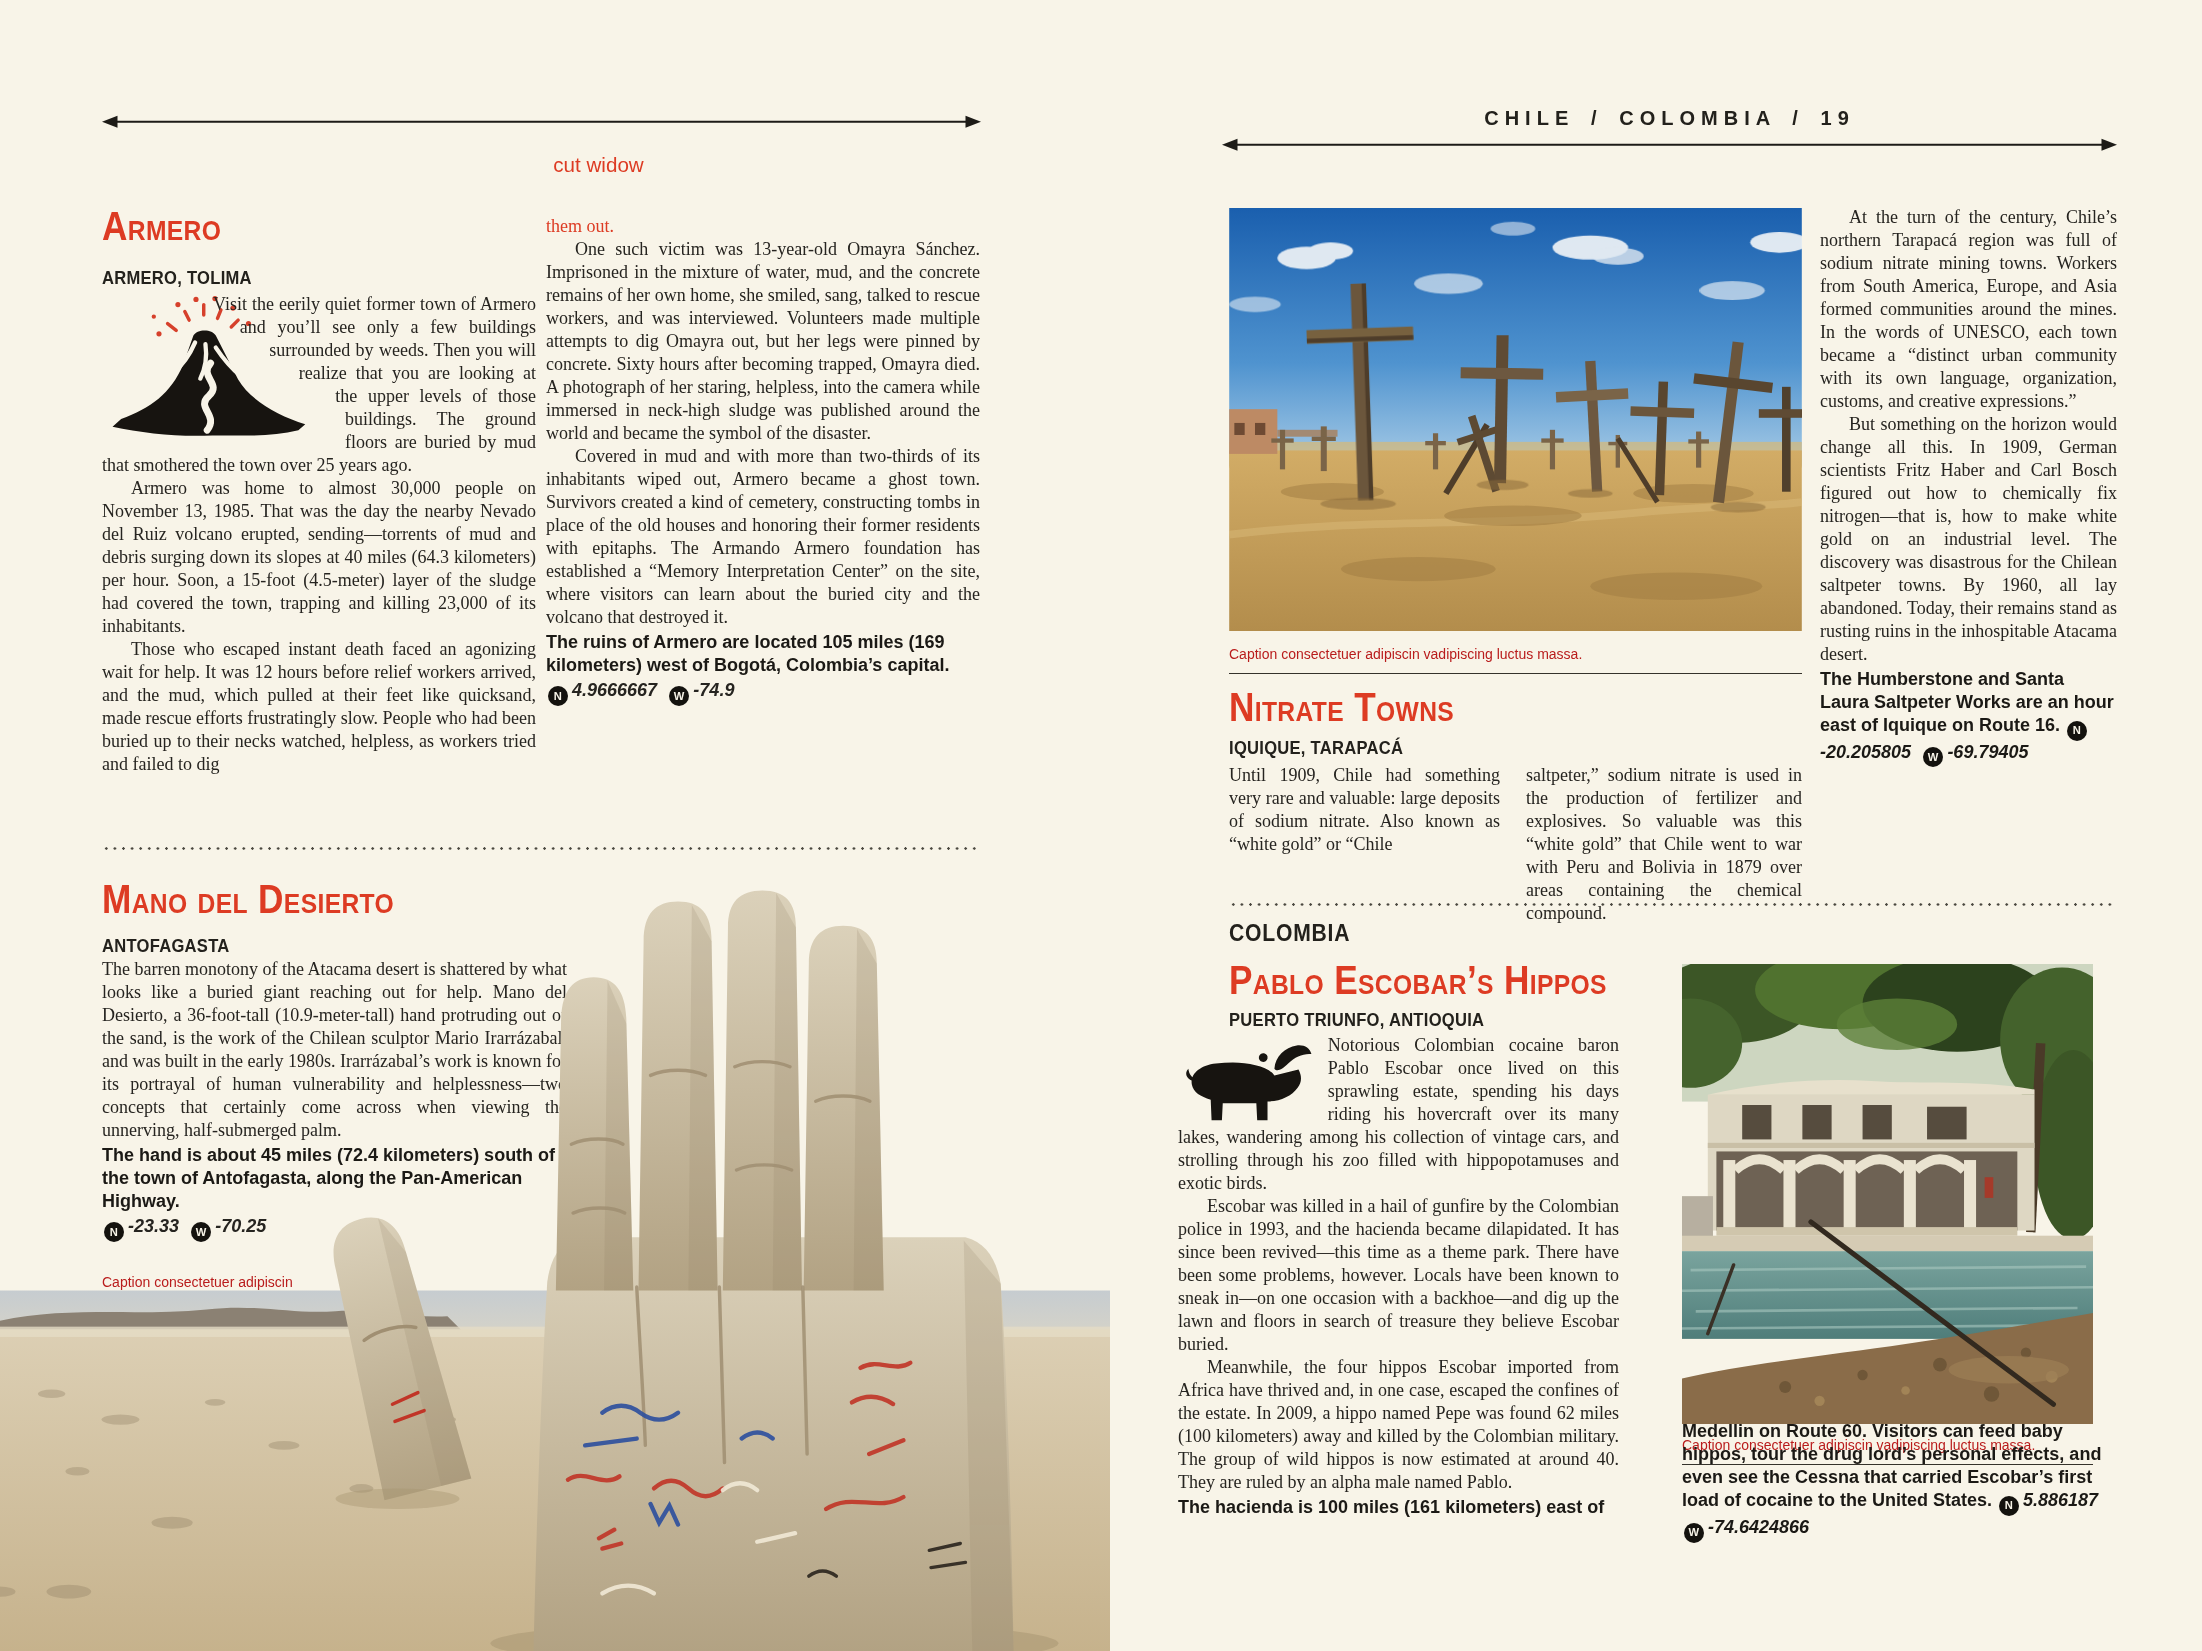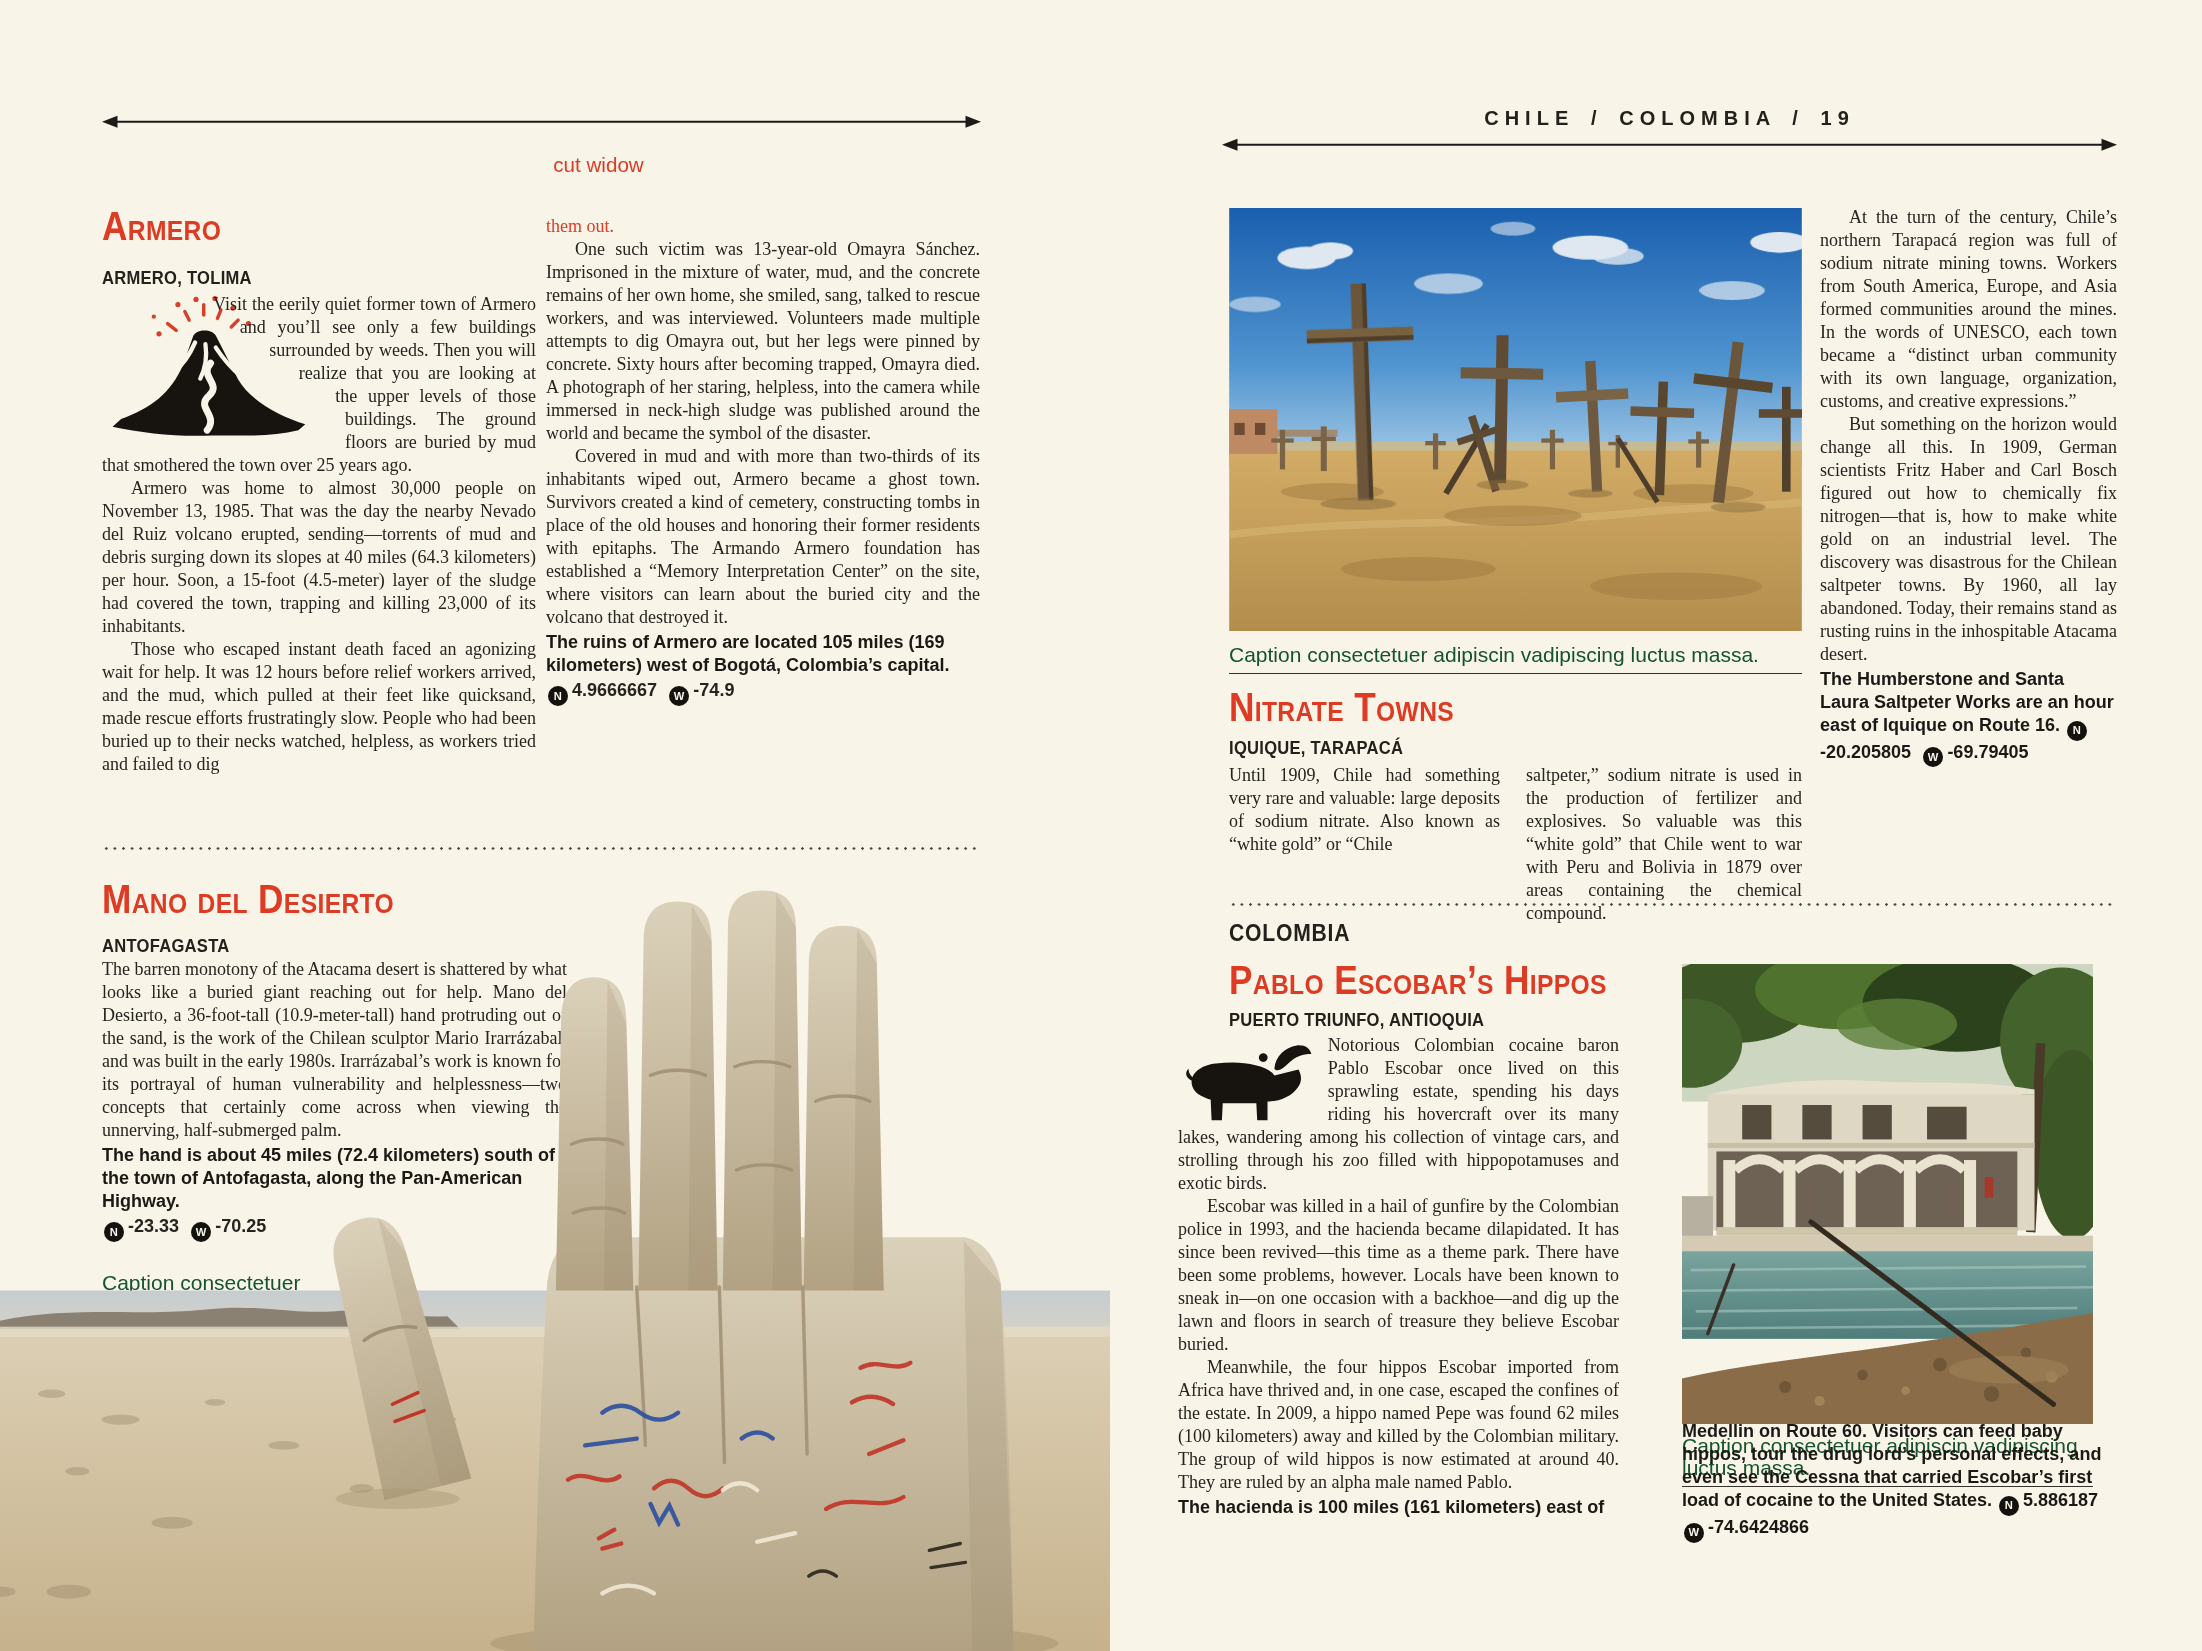--- a/index.html
+++ b/index.html
@@ -48,35 +48,35 @@
     font-family:var(--sans);font-weight:700;font-size:18px;line-height:23px;
     color:#1b1915;text-align:left;margin-top:1.7px;
   }
   .coordline{margin-top:2.6px;font-family:var(--sans);font-weight:700;font-size:18px;}
   .coord-badge{
     display:inline-flex;align-items:center;justify-content:center;
     width:20px;height:20px;border-radius:50%;background:#14120e;color:var(--paper);
     font-family:var(--sans);font-weight:700;font-size:11.2px;vertical-align:-3.4px;
     margin:0 4.3px 0 1.7px;
   }
-  .coord-val{margin-right:10.3px;}
+  .coord-val{margin-right:10.3px;font-style:italic;}
   
   .vol-float{
     float:left;width:231px;height:148px;margin:3.4px 12px 0 0;
     shape-outside:polygon(0% 0%, 36% 0%, 50% 22%, 66% 42%, 82% 62%, 100% 80%, 100% 100%, 0% 100%);
   }
   .hippo-float{float:left;width:136px;height:83px;margin:6.9px 13.8px 0 0;}
   
   .dotted-div{
     position:absolute;height:3.4px;
     background-image:radial-gradient(circle,#4b4840 1.4px,transparent 1.5px);
     background-size:8.6px 3.4px;background-repeat:repeat-x;background-position:0 50%;
   }
   .caption{
-    position:absolute;font-family:var(--sans);font-size:21px;line-height:21.5px;color:#14532d;
+    position:absolute;font-family:var(--sans);font-size:14px;line-height:21.5px;color:#b91c1c;
   }
   .caption.ruled{border-bottom:1.7px solid #35322b;padding-bottom:7.7px;}
   .photo{position:absolute;display:block;}
 </style>
 </head>
 <body>
 
 <div id="spread">
 
   <header class="pg-head" style="left:102px;width:879px;">

